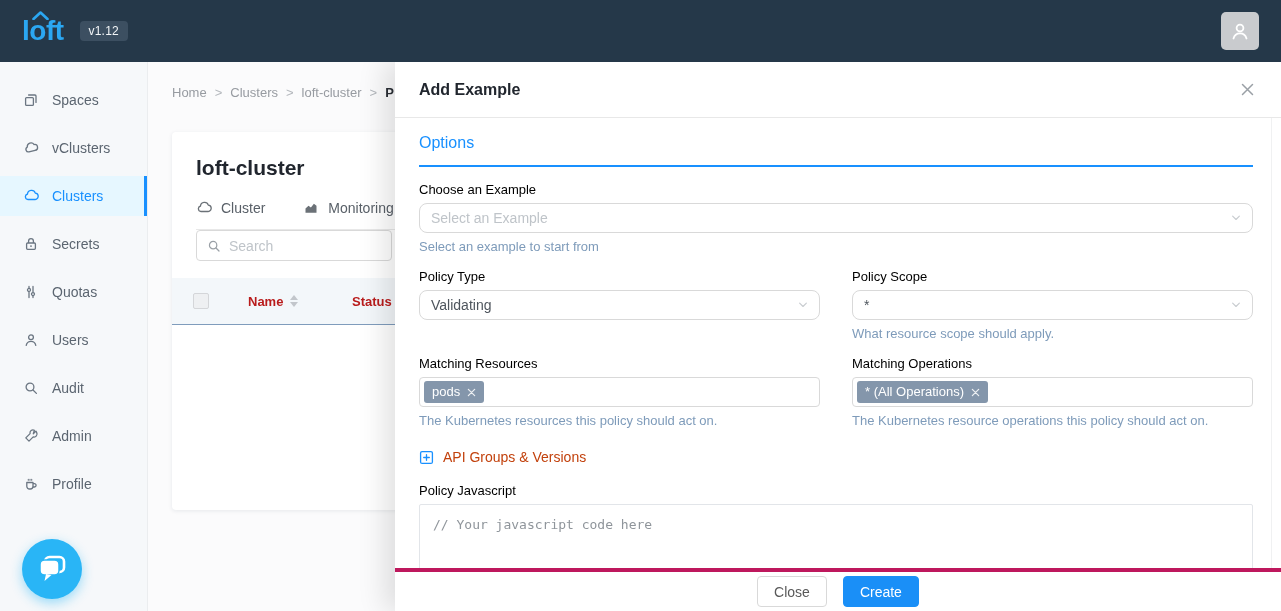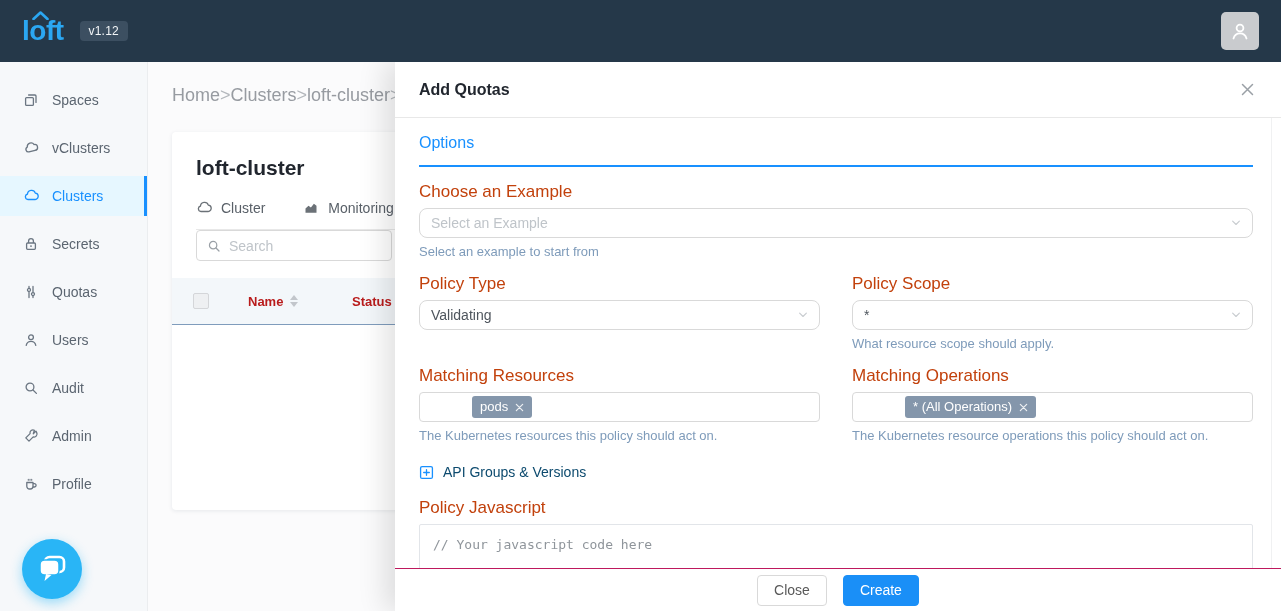--- a/index.html
+++ b/index.html
@@ -30,22 +30,22 @@
   .side-item .icn { color:#6b7682; width:16px; height:16px; flex:none; }
   .side-item.active { background:#e6f7ff; border-right:3px solid #1890ff; color:#1890ff; }
   .side-item.active .icn { color:#1890ff; }
 
   .chat-fab { position:absolute; left:22px; top:539px; width:60px; height:60px; border-radius:50%;
     background:#29b5f6; display:flex; align-items:center; justify-content:center;
     box-shadow:0 4px 12px rgba(41,181,246,.45); cursor:pointer; z-index:60; }
 
   
   .content { position:absolute; left:148px; top:62px; right:0; bottom:0; }
-  .breadcrumb { position:absolute; left:24px; top:23px; font-size:18px; color:#979ba1;
-    display:flex; align-items:center; white-space:nowrap; }
+  .breadcrumb { position:absolute; left:24px; top:23px; font-size:13px; color:#979ba1;
+    display:flex; gap:8px; align-items:center; white-space:nowrap; }
   .breadcrumb .sep { color:#b3b7bc; }
   .crumb { cursor:pointer; }
   .crumb-current { color:#2b2f36; font-weight:700; }
 
   .card { position:absolute; left:24px; top:70px; width:1070px; height:378px; background:#fff;
     border-radius:4px; box-shadow:0 1px 4px rgba(20,40,70,.09); padding:24px 24px 0; overflow:hidden; }
   .card-title { font-size:21px; font-weight:700; color:#21262e; margin-bottom:20px; }
   .tabs { display:flex; gap:38px; border-bottom:1px solid #e8e8e8; padding-bottom:13px; }
   .tab { display:flex; align-items:center; gap:9px; font-size:14px; color:#596068; cursor:pointer; }
   .tab .icn { color:#6b7177; }
@@ -72,43 +72,43 @@
     display:flex; align-items:center; padding:0 22px 0 24px; }
   .drawer-title { font-size:16px; font-weight:700; color:#21262e; }
   .drawer-close { margin-left:auto; color:#9aa0a6; cursor:pointer; padding:4px; }
   .drawer-body { flex:1; overflow:hidden; padding:16px 28px 0 24px; position:relative; }
   .drawer-scrollbar { position:absolute; right:0; top:0; bottom:0; width:10px; background:#fff;
     border-left:1px solid #f0f1f2; cursor:pointer; }
 
   .options-tab { border-bottom:2px solid #1890ff; padding-bottom:13px; margin-bottom:15px; }
   .options-tab span { font-size:16px; color:#1890ff; cursor:pointer; }
 
-  .f-label { display:block; font-size:17px; color:#c2410c; margin-bottom:6px; }
+  .f-label { display:block; font-size:13px; color:#000000; margin-bottom:6px; }
   .field { margin-bottom:15px; }
   .select { position:relative; height:30px; border:1px solid #d9d9d9; border-radius:8px; background:#fff;
     display:flex; align-items:center; padding:0 28px 0 11px; font-size:14px; color:#4e555d; cursor:pointer; }
   .select .chev { position:absolute; right:10px; color:#c8ccd0; }
   .placeholder { color:#bfc4c9; }
   .help { font-size:13px; color:#7e9bba; margin-top:6px; }
   .grid2 { display:grid; grid-template-columns:1fr 1fr; column-gap:32px; }
 
   .tag-input { height:30px; border:1px solid #d9d9d9; border-radius:4px; background:#fff;
     display:flex; align-items:center; padding:2px 4px; cursor:text; }
   .tag { background:#8496ab; color:#fff; font-size:13px; border-radius:3px; padding:2px 8px;
-    display:inline-flex; align-items:center; gap:7px; line-height:1.45;margin-left:48px; }
+    display:inline-flex; align-items:center; gap:7px; line-height:1.45; }
   .tag-close { cursor:pointer; display:flex; opacity:.85; }
 
-  .api-link { display:inline-flex; align-items:center; gap:9px; color:#0c4a6e; font-size:14px;
+  .api-link { display:inline-flex; align-items:center; gap:9px; color:#c2410c; font-size:14px;
     margin:6px 0 18px; cursor:pointer; }
   .api-link .icn { color:#1890ff; }
 
   .code-area { border:1px solid #e2e5e9; border-radius:2px; padding:12px 13px; height:150px;
     font-family:"DejaVu Sans Mono", monospace; font-size:13px; color:#8f959b; cursor:text; }
 
-  .drawer-footer { height:43px; min-height:43px; border-top:1px solid #be185d; background:#fff;
+  .drawer-footer { height:43px; min-height:43px; border-top:4px solid #be185d; background:#fff;
     display:flex; align-items:center; justify-content:center; gap:16px; }
   .btn { height:31px; padding:0 16px; border-radius:4px; font-size:14px; display:flex;
     align-items:center; cursor:pointer; font-family:"Liberation Sans", sans-serif; }
   .btn-default { background:#fff; border:1px solid #d9d9d9; color:#595959; }
   .btn-primary { background:#1a8ff7; border:1px solid #1a8ff7; color:#fff; }
 </style>
 </head>
 <body>
 
 <div class="navbar">
@@ -250,21 +250,21 @@
       </div>
       <div class="th">
         <span>Status</span>
       </div>
     </div>
   </div>
 </div>
 
 <div class="drawer">
   <div class="drawer-header">
-    <span class="drawer-title">Add Quotas</span>
+    <span class="drawer-title">Add Example</span>
     <span class="drawer-close">
       <svg width="15" height="15" viewBox="0 0 15 15">
         <path d="M2.5 2.5l10 10M12.5 2.5l-10 10" stroke="currentColor" stroke-width="1.5" stroke-linecap="round"></path>
       </svg>
     </span>
   </div>
 
   <div class="drawer-body">
     <div class="options-tab">
       <span>Options</span>

